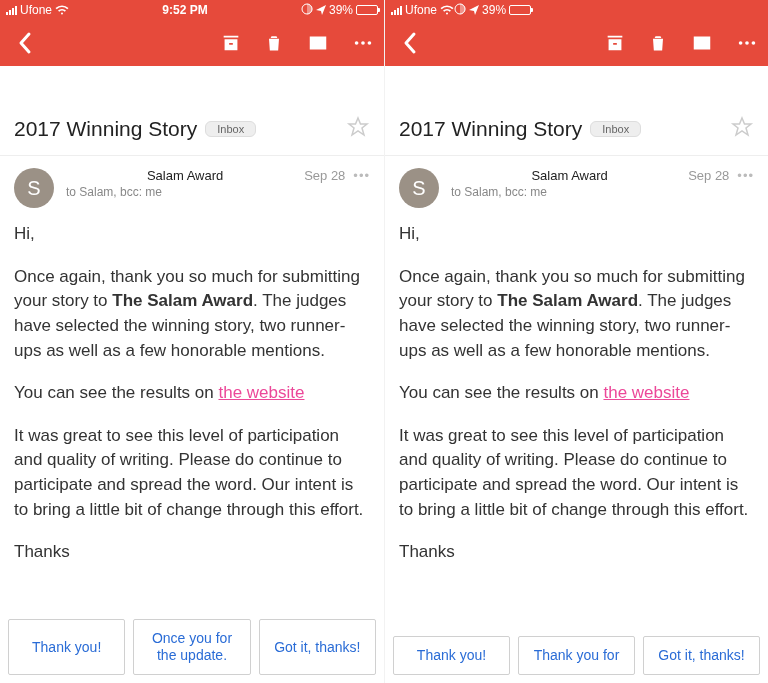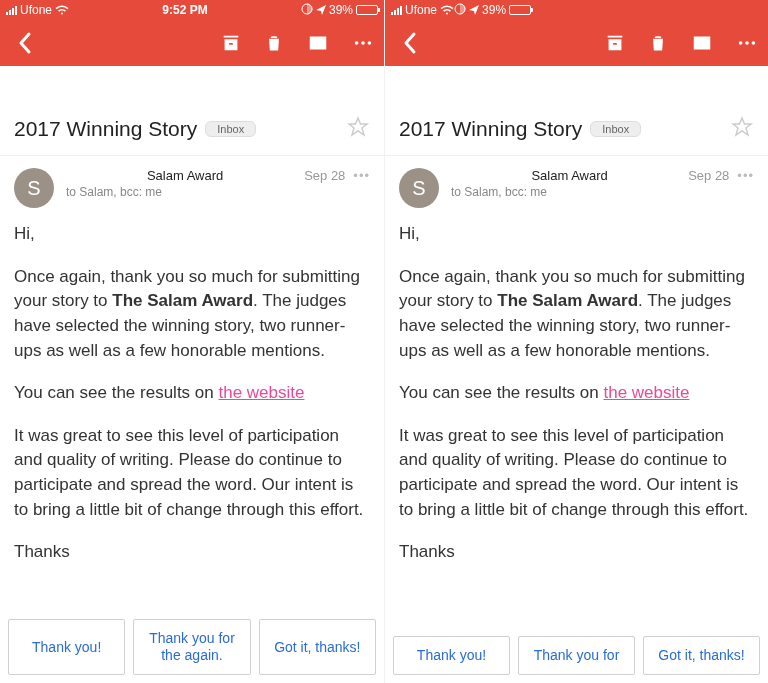--- a/index.html
+++ b/index.html
@@ -146,21 +146,21 @@
       </p>
       <p>
         <span>You can see the results on </span><a href="#">the website</a>
       </p>
       <p>It was great to see this level of participation and quality of writing. Please do continue to participate and spread the word. Our intent is to bring a little bit of change through this effort.</p>
       <p>Thanks</p>
     </div>
 
     <div class="smart-replies">
       <div class="smart-reply">Thank you!</div>
-      <div class="smart-reply">Thank you for the again.</div>
+      <div class="smart-reply">Once you for the update.</div>
       <div class="smart-reply">Got it, thanks!</div>
     </div>
   </div>
     <div class="pane">
     <div class="status-bar">
       <div class="status-left">
         <span class="signal-bars">
             <span></span>
             <span></span>
             <span></span>

